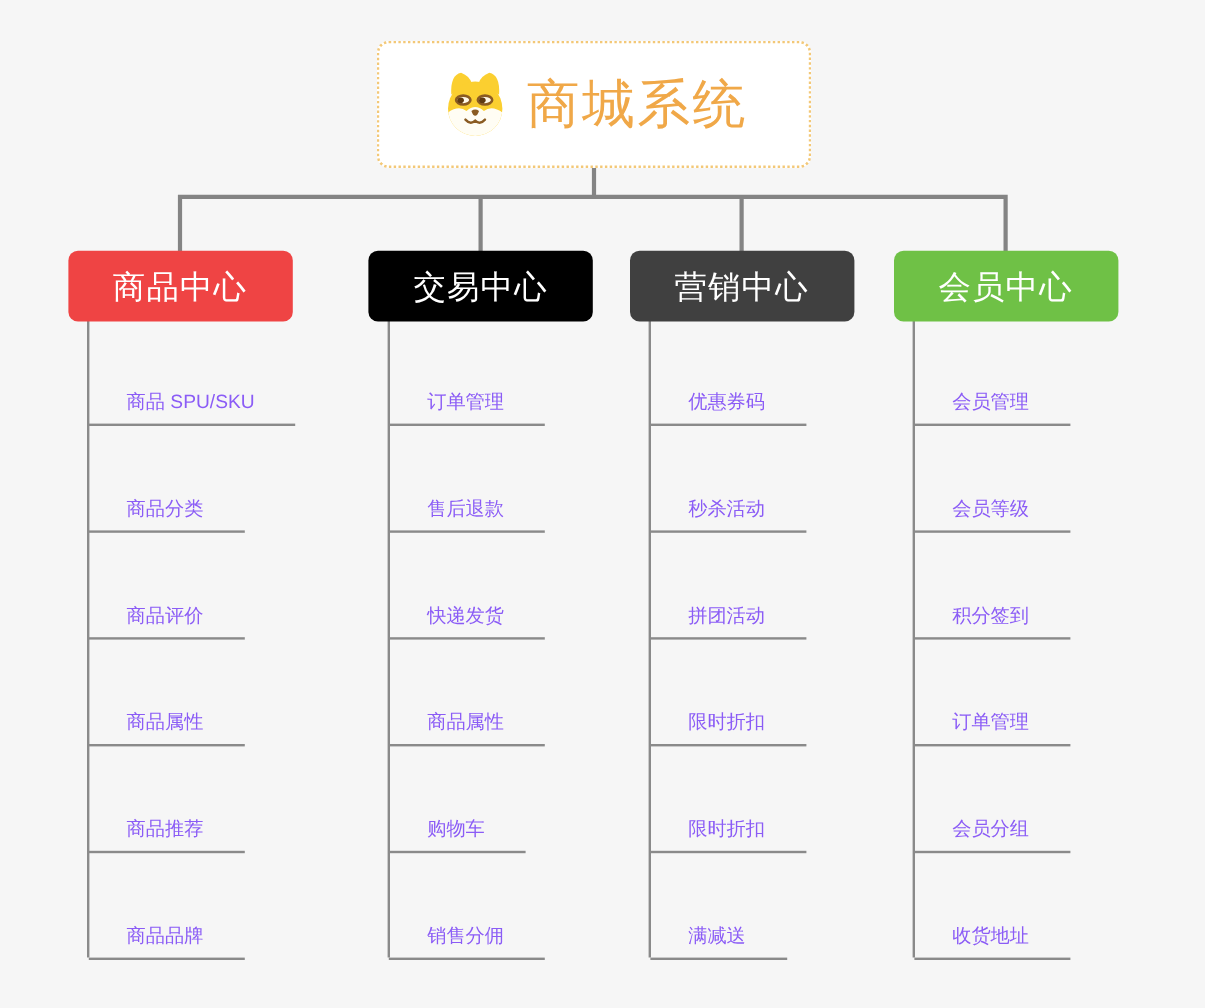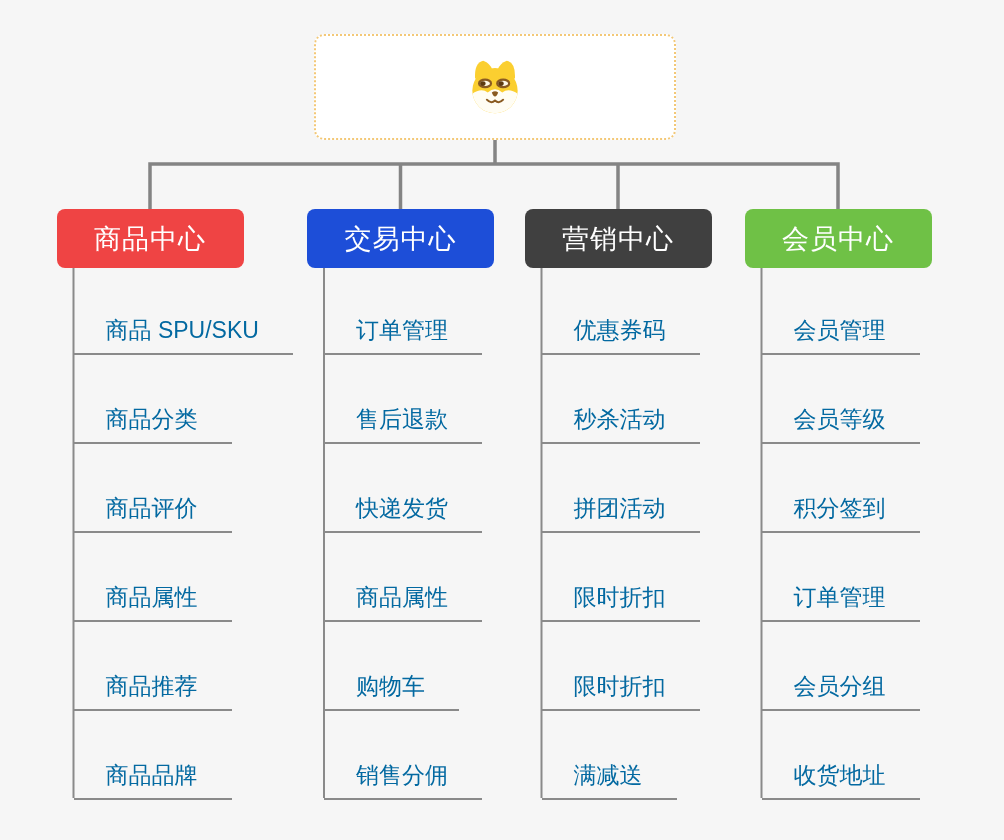--- a/index.html
+++ b/index.html
@@ -45,22 +45,22 @@
     display: flex; align-items: center; justify-content: center;
     white-space: nowrap;
     cursor: default;
   }
   .leaf-node {
     position: absolute;
     height: 44px;
     padding: 0 34px 7px 32px;
     border-bottom: 2px solid #8a8a8a;
     display: flex; align-items: flex-end;
-    font-size: 23px;
-    color: #0369a1;
+    font-size: 16px;
+    color: #8b5cf6;
     white-space: nowrap;
     cursor: default;
     text-align: center;
   }
 </style>
 </head>
 <body>
 
 <div class="stage">
 
@@ -84,31 +84,32 @@
           <path d="M5 41 Q16 32 24 38 Q32 31 40 38 Q48 32 59 41 L59 62 L5 62 Z" fill="#FFFDF4"></path>
         </g>
         <ellipse cx="21" cy="28" rx="6.6" ry="4.1" fill="#FFF8E6" stroke="#8A5B22" stroke-width="2.4"></ellipse>
         <ellipse cx="41" cy="28" rx="6.6" ry="4.1" fill="#FFF8E6" stroke="#8A5B22" stroke-width="2.4"></ellipse>
         <ellipse cx="18.6" cy="28.2" rx="3" ry="2.6" fill="#5E3A12"></ellipse>
         <ellipse cx="38.6" cy="28.2" rx="3" ry="2.6" fill="#5E3A12"></ellipse>
         <path d="M28.5 38 Q32 35.5 35.5 38 Q34 42.5 32 42.5 Q30 42.5 28.5 38 Z" fill="#8A5B22"></path>
         <path d="M23 46 Q27.5 51 32 47 Q36.5 51 41 46" fill="none" stroke="#8A5B22" stroke-width="2.2" stroke-linecap="round"></path>
       </svg>
     </span>
+    <span class="root-title">商城系统</span>
   </div>
 
   <div id="nodes">
       <div class="branch-node" style="left: 56.5px; top: 209px; background: #ef4444;">商品中心</div>
       <div class="leaf-node" style="left: 73.5px; top: 311px;">商品 SPU/SKU</div>
       <div class="leaf-node" style="left: 73.5px; top: 400px;">商品分类</div>
       <div class="leaf-node" style="left: 73.5px; top: 489px;">商品评价</div>
       <div class="leaf-node" style="left: 73.5px; top: 578px;">商品属性</div>
       <div class="leaf-node" style="left: 73.5px; top: 667px;">商品推荐</div>
       <div class="leaf-node" style="left: 73.5px; top: 756px;">商品品牌</div>
-      <div class="branch-node" style="left: 307px; top: 209px; background: #1d4ed8;">交易中心</div>
+      <div class="branch-node" style="left: 307px; top: 209px; background: #000000;">交易中心</div>
       <div class="leaf-node" style="left: 324px; top: 311px;">订单管理</div>
       <div class="leaf-node" style="left: 324px; top: 400px;">售后退款</div>
       <div class="leaf-node" style="left: 324px; top: 489px;">快递发货</div>
       <div class="leaf-node" style="left: 324px; top: 578px;">商品属性</div>
       <div class="leaf-node" style="left: 324px; top: 667px;">购物车</div>
       <div class="leaf-node" style="left: 324px; top: 756px;">销售分佣</div>
       <div class="branch-node" style="left: 524.5px; top: 209px; background: #404040;">营销中心</div>
       <div class="leaf-node" style="left: 541.5px; top: 311px;">优惠券码</div>
       <div class="leaf-node" style="left: 541.5px; top: 400px;">秒杀活动</div>
       <div class="leaf-node" style="left: 541.5px; top: 489px;">拼团活动</div>

